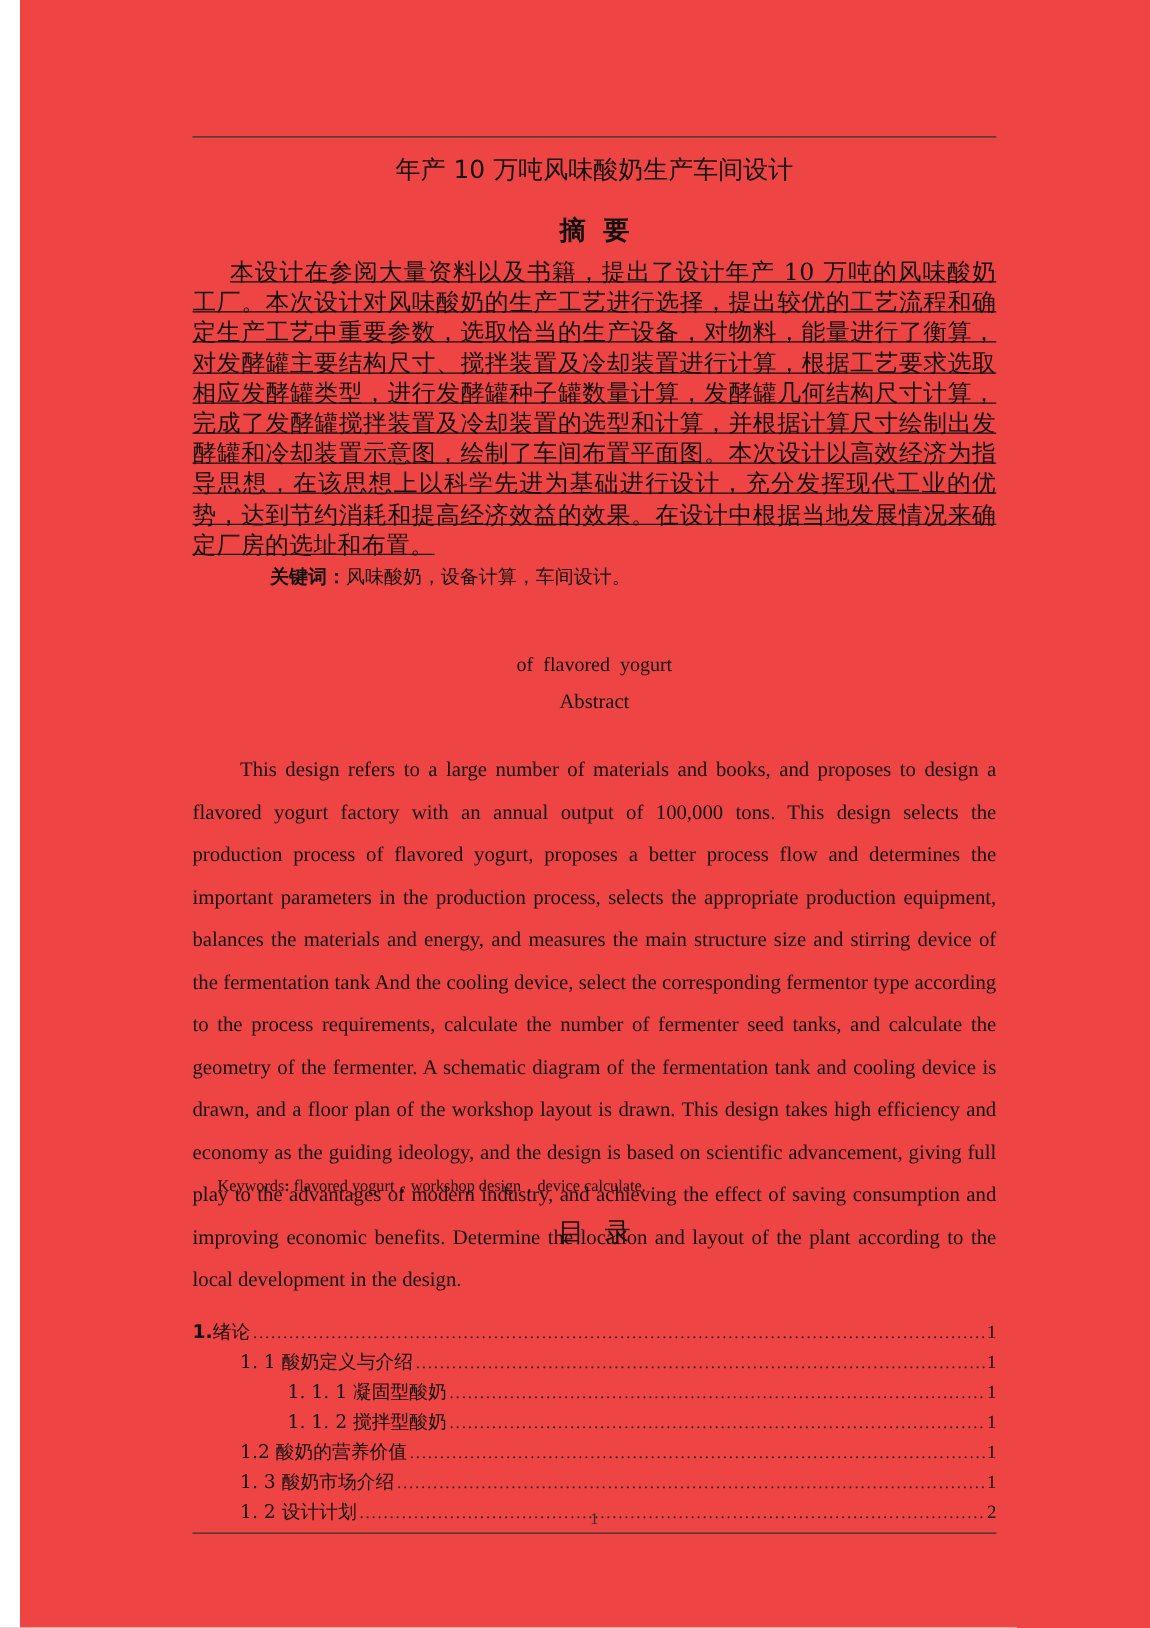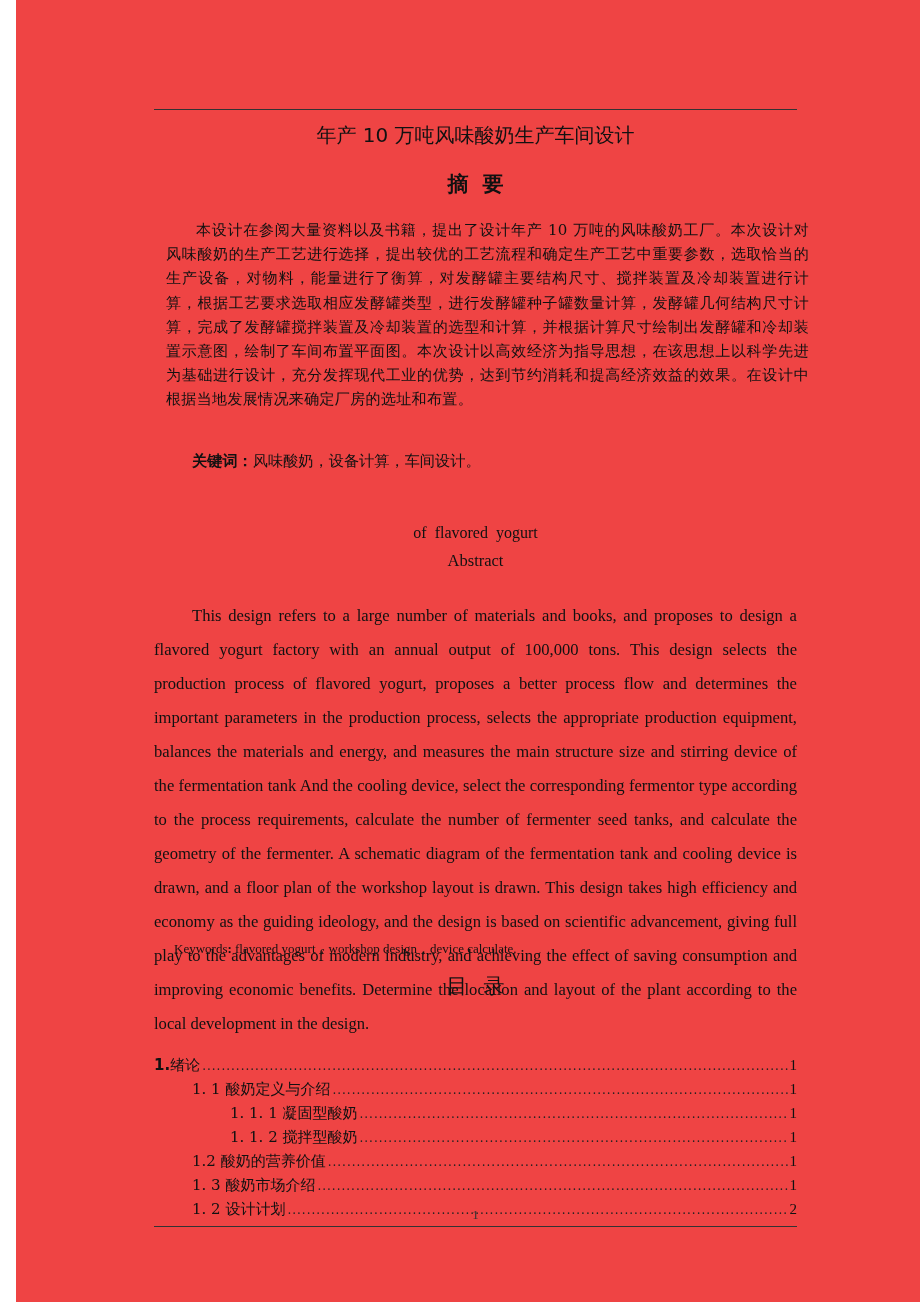--- a/index.html
+++ b/index.html
@@ -54,38 +54,40 @@
       letter-spacing: 14px;
       padding-left: 14px;
       box-sizing: border-box;
     }
     .cn-abstract {
       position: absolute;
       left: 138px;
       top: 206px;
       width: 643px;
       font-family: "DejaVu Serif", serif;
-      font-size: 15px;
+      font-size: 19px;
       line-height: 24.2px;
       text-align: justify;
       text-indent: 30px;
-      margin: 12px;
+      margin: 0;
       letter-spacing: 0.35px;
+      text-decoration: underline;
     }
     .cn-keywords {
       position: absolute;
       left: 176px;
       top: 449px;
       font-family: "DejaVu Serif", serif;
       font-size: 15.2px;
       line-height: 24px;
     }
     .cn-keywords .kw-label {
       font-family: "DejaVu Sans", sans-serif;
       font-weight: bold;
+      margin-left: 24px;
     }
     .en-title-line1 {
       position: absolute;
       left: 176px;
       top: 486px;
       width: 605px;
       font-family: "Liberation Serif", serif;
       font-size: 16.5px;
       line-height: 28px;
       text-align: justify;

